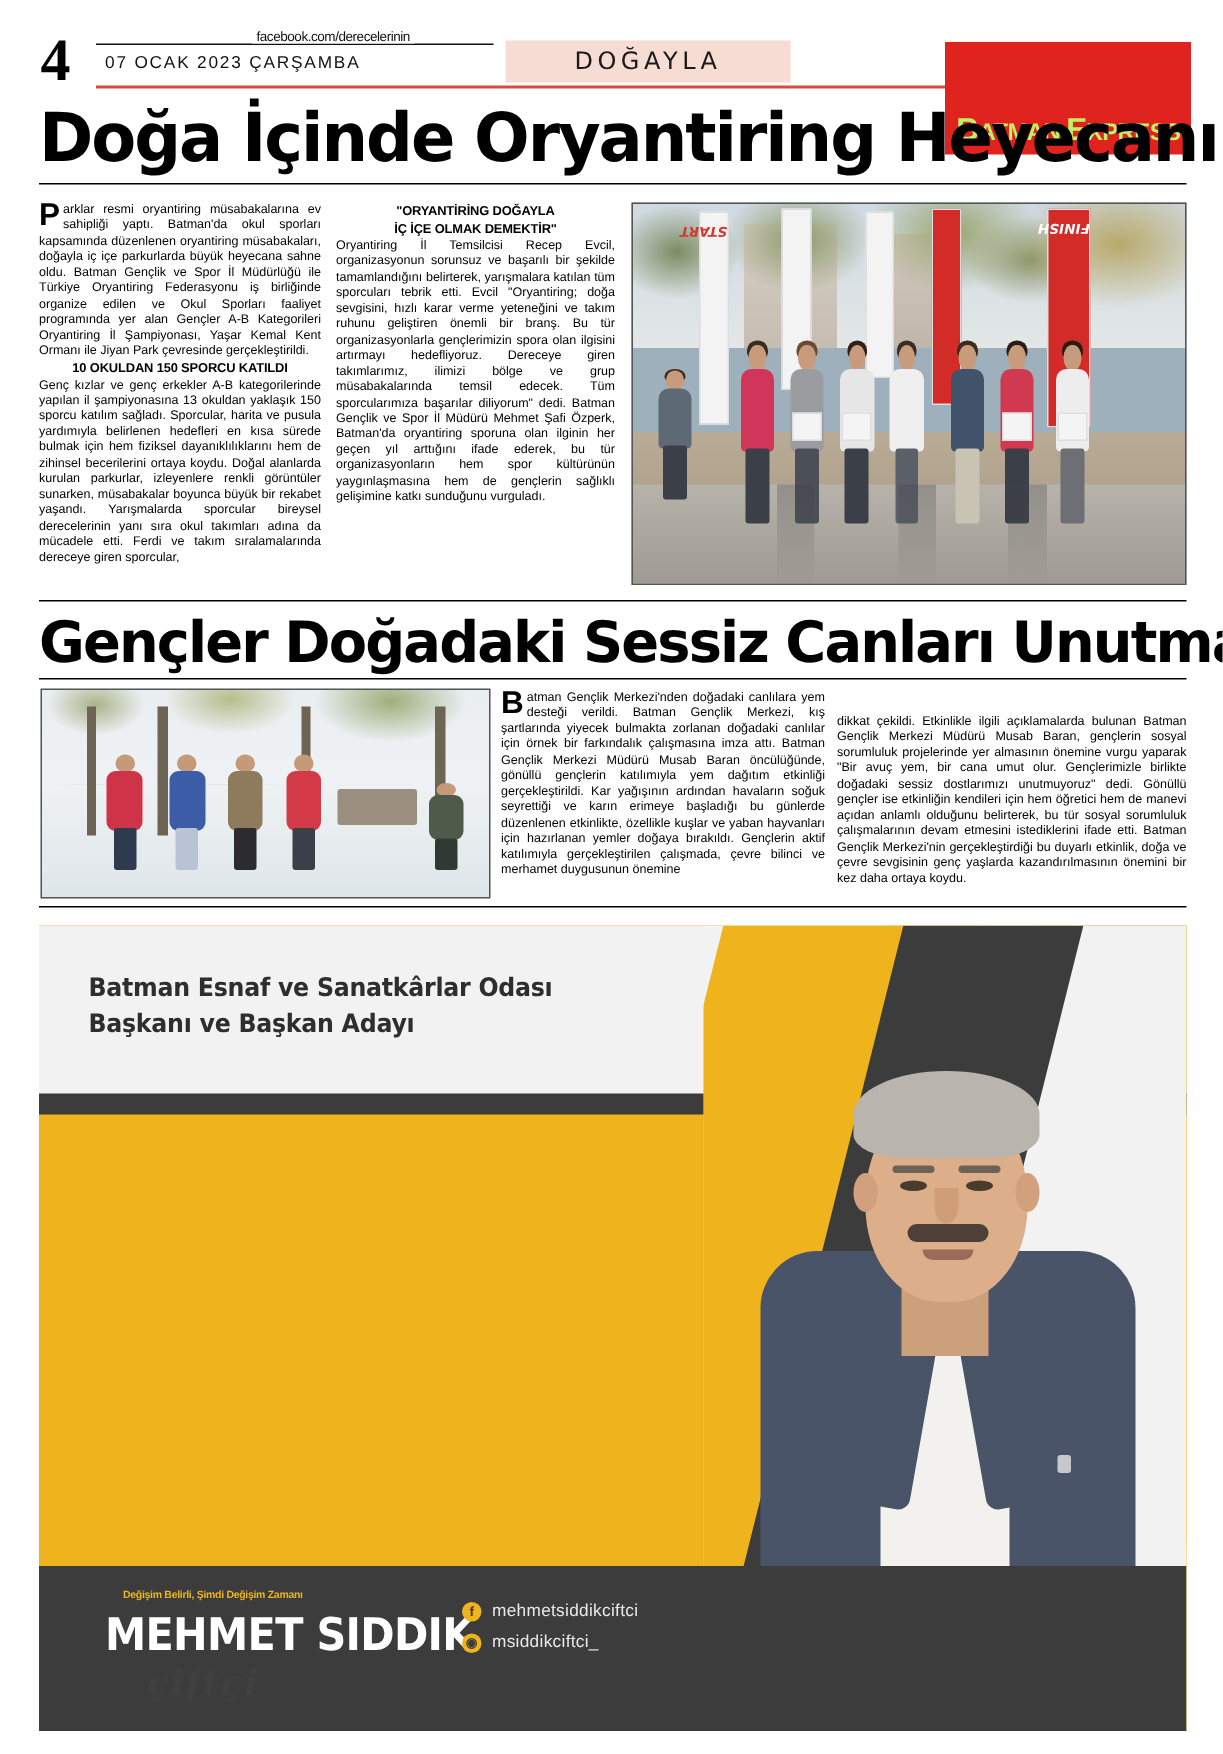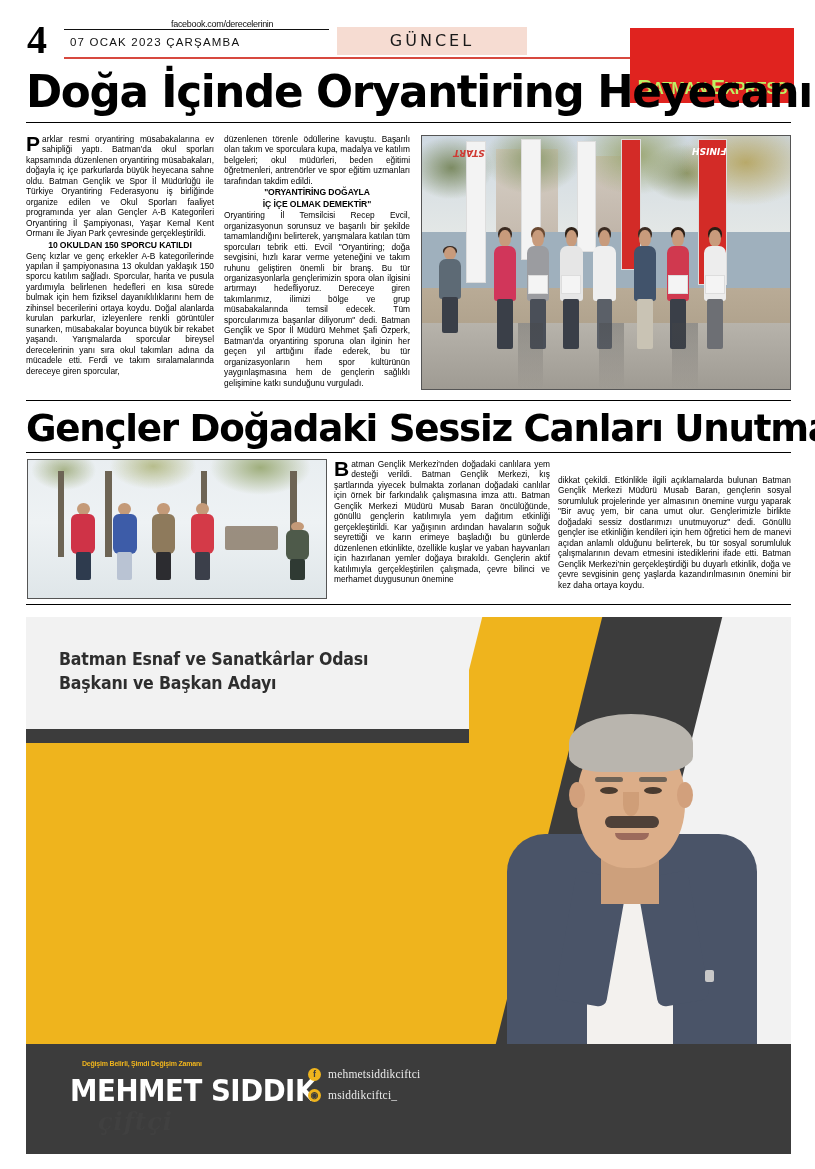--- a/index.html
+++ b/index.html
@@ -215,21 +215,21 @@
     font-size:24px;line-height:28px;color:#404040;letter-spacing:1px;margin-top:45px;
   }
   .ad-social{position:absolute;left:282px;bottom:44px;}
   .soc{display:flex;align-items:center;gap:7px;margin-bottom:8px;}
   .soc .ic{
     width:13px;height:13px;border-radius:4px;background:#efb41d;
     color:#3c3c3c;font-size:9px;line-height:13px;text-align:center;font-weight:bold;
   }
   .soc .ic.round{border-radius:50%;}
   .soc .hnd{
-    color:#e9e9e9;font-family:Liberation Serif, serif;
+    color:#e9e9e9;font-family:Liberation Sans, sans-serif;
     font-size:11.5px;line-height:13px;letter-spacing:.2px;
   }
   .ad-portrait{
     position:absolute;right:0;bottom:110px;width:322px;height:427px;overflow:hidden;
   }
   .pr-bg{position:absolute;inset:0;background:#f2f2f2;}
   .pr-yellow{position:absolute;left:-40px;top:0;width:170px;height:100%;
     background:#efb41d;transform:skewX(-14deg);}
   .pr-dark{position:absolute;left:80px;top:0;width:120px;height:100%;
     background:#3c3c3c;transform:skewX(-14deg);}
@@ -271,39 +271,38 @@
 <body>
 
 <div class="page">
 
   <div class="masthead">
     <div class="folio">4</div>
     <div class="rule-top"></div>
     <div class="social-url">facebook.com/derecelerinin</div>
     <div class="issue-date">07 OCAK 2023 ÇARŞAMBA</div>
     <div class="section-tag">
-      <span>GÜNCEL</span>
+      <span>DOĞAYLA</span>
     </div>
     <div class="rule-bottom"></div>
     <div class="logo">
       <span><b>B</b><i class="small" style="font-style:normal">ATMAN </i><b>E</b><i class="small" style="font-style:normal">XPRESS</i></span>
     </div>
   </div>
 
   <div class="headline1">Doğa İçinde Oryantiring Heyecanı</div>
   <div class="rule-under-h1"></div>
 
   <div class="col a1c1">
     <p class="dropcap">Parklar resmi oryantiring müsabakalarına ev sahipliği yaptı. Batman'da okul sporları kapsamında düzenlenen oryantiring müsabakaları, doğayla iç içe parkurlarda büyük heyecana sahne oldu. Batman Gençlik ve Spor İl Müdürlüğü ile Türkiye Oryantiring Federasyonu iş birliğinde organize edilen ve Okul Sporları faaliyet programında yer alan Gençler A-B Kategorileri Oryantiring İl Şampiyonası, Yaşar Kemal Kent Ormanı ile Jiyan Park çevresinde gerçekleştirildi.</p>
     <span class="subhead">10 OKULDAN 150 SPORCU KATILDI</span>
     <p style="text-indent:0">Genç kızlar ve genç erkekler A-B kategorilerinde yapılan il şampiyonasına 13 okuldan yaklaşık 150 sporcu katılım sağladı. Sporcular, harita ve pusula yardımıyla belirlenen hedefleri en kısa sürede bulmak için hem fiziksel dayanıklılıklarını hem de zihinsel becerilerini ortaya koydu. Doğal alanlarda kurulan parkurlar, izleyenlere renkli görüntüler sunarken, müsabakalar boyunca büyük bir rekabet yaşandı. Yarışmalarda sporcular bireysel derecelerinin yanı sıra okul takımları adına da mücadele etti. Ferdi ve takım sıralamalarında dereceye giren sporcular,</p>
   </div>
 
   <div class="col a1c2">
-    <p>düzenlenen törenle ödüllerine kavuştu. Başarılı olan takım ve sporculara kupa, madalya ve katılım belgeleri; okul müdürleri, beden eğitimi öğretmenleri, antrenörler ve spor eğitim uzmanları tarafından takdim edildi.</p>
     <span class="subhead">"ORYANTİRİNG DOĞAYLA</span>
     <span class="subhead">İÇ İÇE OLMAK DEMEKTİR"</span>
     <p style="text-indent:0">Oryantiring İl Temsilcisi Recep Evcil, organizasyonun sorunsuz ve başarılı bir şekilde tamamlandığını belirterek, yarışmalara katılan tüm sporcuları tebrik etti. Evcil "Oryantiring; doğa sevgisini, hızlı karar verme yeteneğini ve takım ruhunu geliştiren önemli bir branş. Bu tür organizasyonlarla gençlerimizin spora olan ilgisini artırmayı hedefliyoruz. Dereceye giren takımlarımız, ilimizi bölge ve grup müsabakalarında temsil edecek. Tüm sporcularımıza başarılar diliyorum" dedi. Batman Gençlik ve Spor İl Müdürü Mehmet Şafi Özperk, Batman'da oryantiring sporuna olan ilginin her geçen yıl arttığını ifade ederek, bu tür organizasyonların hem spor kültürünün yaygınlaşmasına hem de gençlerin sağlıklı gelişimine katkı sunduğunu vurguladı.</p>
   </div>
 
   <div class="photo1">
     <div class="p1-sky"></div>
     <div class="p1-bldg"></div>
     <div class="p1-bldg2"></div>
     <div class="p1-trees"></div>

